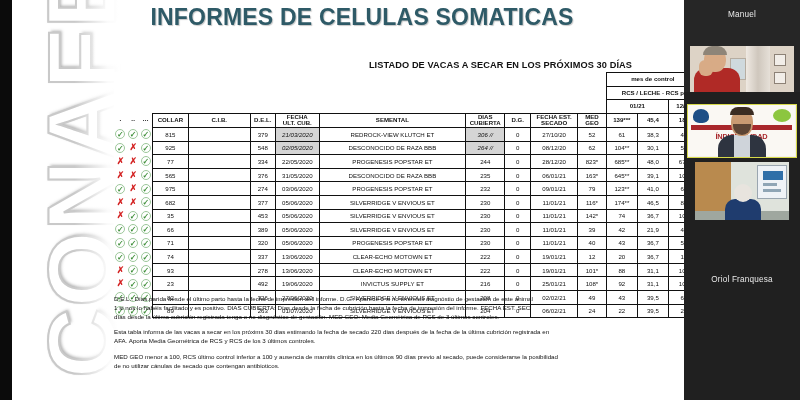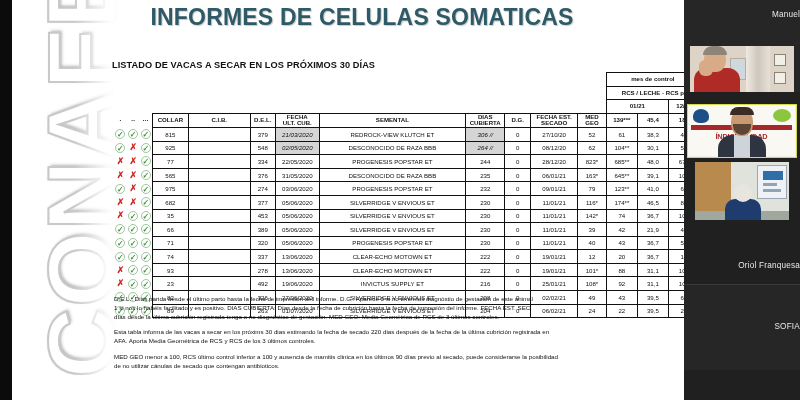--- a/index.html
+++ b/index.html
@@ -62,21 +62,21 @@
     text-align: center;
     font-size: 23px;
     font-weight: bold;
     color: #2e5a67;
     letter-spacing: 0.2px;
     text-shadow: 1px 1px 1px rgba(0,0,0,0.22);
   }
   .list-title {
     position: absolute;
     left: 0; top: 60px; width: 520px;
-    text-align: left;
+    text-align: right;
     font-size: 9.2px;
     font-weight: bold;
     color: #111;
     letter-spacing: 0.1px;
   }
 
   
   .tbl-wrap {
     position: absolute;
     left: 2px; top: 72px;
@@ -148,21 +148,21 @@
   
   .video-rail {
     position: absolute;
     right: 0; top: 0;
     width: 116px; height: 400px;
     background: #202020;
   }
   .vtile { position: relative; width: 116px; overflow: hidden; }
   .vtile .vname {
     position: absolute; left: 0; right: 0;
-    text-align: right;
+    text-align: center;
     color: #e9e9e9;
     font-size: 8.2px;
     letter-spacing: 0.2px;
   }
 
   
   .v1 { height: 92px; background: #262626; }
   .v1 .vname { top: 10px; }
   .v1 .pic {
     position: absolute; left: 6px; top: 46px;
@@ -206,21 +206,21 @@
   .v3 .pic { position:absolute; left:11px; top:0px; width:94px; height:58px; background:#cfd6cf; overflow:hidden; }
   .v3 .bgwall { position:absolute; left:0; top:0; width:94px; height:58px; background:#dfe3dc; }
   .v3 .cabinet { position:absolute; left:0; top:0; width:36px; height:58px; background:#b98a4e; }
   .v3 .poster { position:absolute; right:2px; top:3px; width:30px; height:34px; background:#eef2f6; border:1px solid #9aa6b0; }
   .v3 .poster i { position:absolute; left:5px; top:5px; width:20px; height:9px; background:#2f6fa8; display:block; }
   .v3 .poster i.b { top:17px; width:14px; height:3px; background:#8fa5b5; }
   .v3 .poster i.c { top:23px; width:18px; height:3px; background:#8fa5b5; }
   .v3 .desk { position:absolute; left:0; bottom:0; width:94px; height:9px; background:#9fa79f; }
   .v3 .p-head { position:absolute; left:39px; top:22px; width:18px; height:18px; background:#e8e4de; border-radius:50%; }
   .v3 .p-body { position:absolute; left:30px; top:37px; width:36px; height:21px; background:#1f3c6e; border-radius:10px 10px 0 0; }
-  .v3 .vname { bottom: 14px; }
+  .v3 .vname { bottom: 0; }
 
   
   .v4 { position:absolute; left:0; top:284px; width:116px; height:86px; background:#262626; border-top:1px solid #3a3a3a; }
   .v4 .vname { top: 37px; }
 </style>
 </head>
 <body>
 
 <div id="screen">
 
@@ -612,19 +612,16 @@
             <i class="b"></i>
             <i class="c"></i>
           </div>
         <div class="desk"></div>
         <div class="p-body"></div>
         <div class="p-head"></div>
       </div>
       <div class="vname">Oriol Franquesa</div>
     </div>
 
-    <div class="vtile v4">
-      <div class="vname">SOFIA</div>
-    </div>
 
   </div>
 
 </div>
 
 </body></html>

